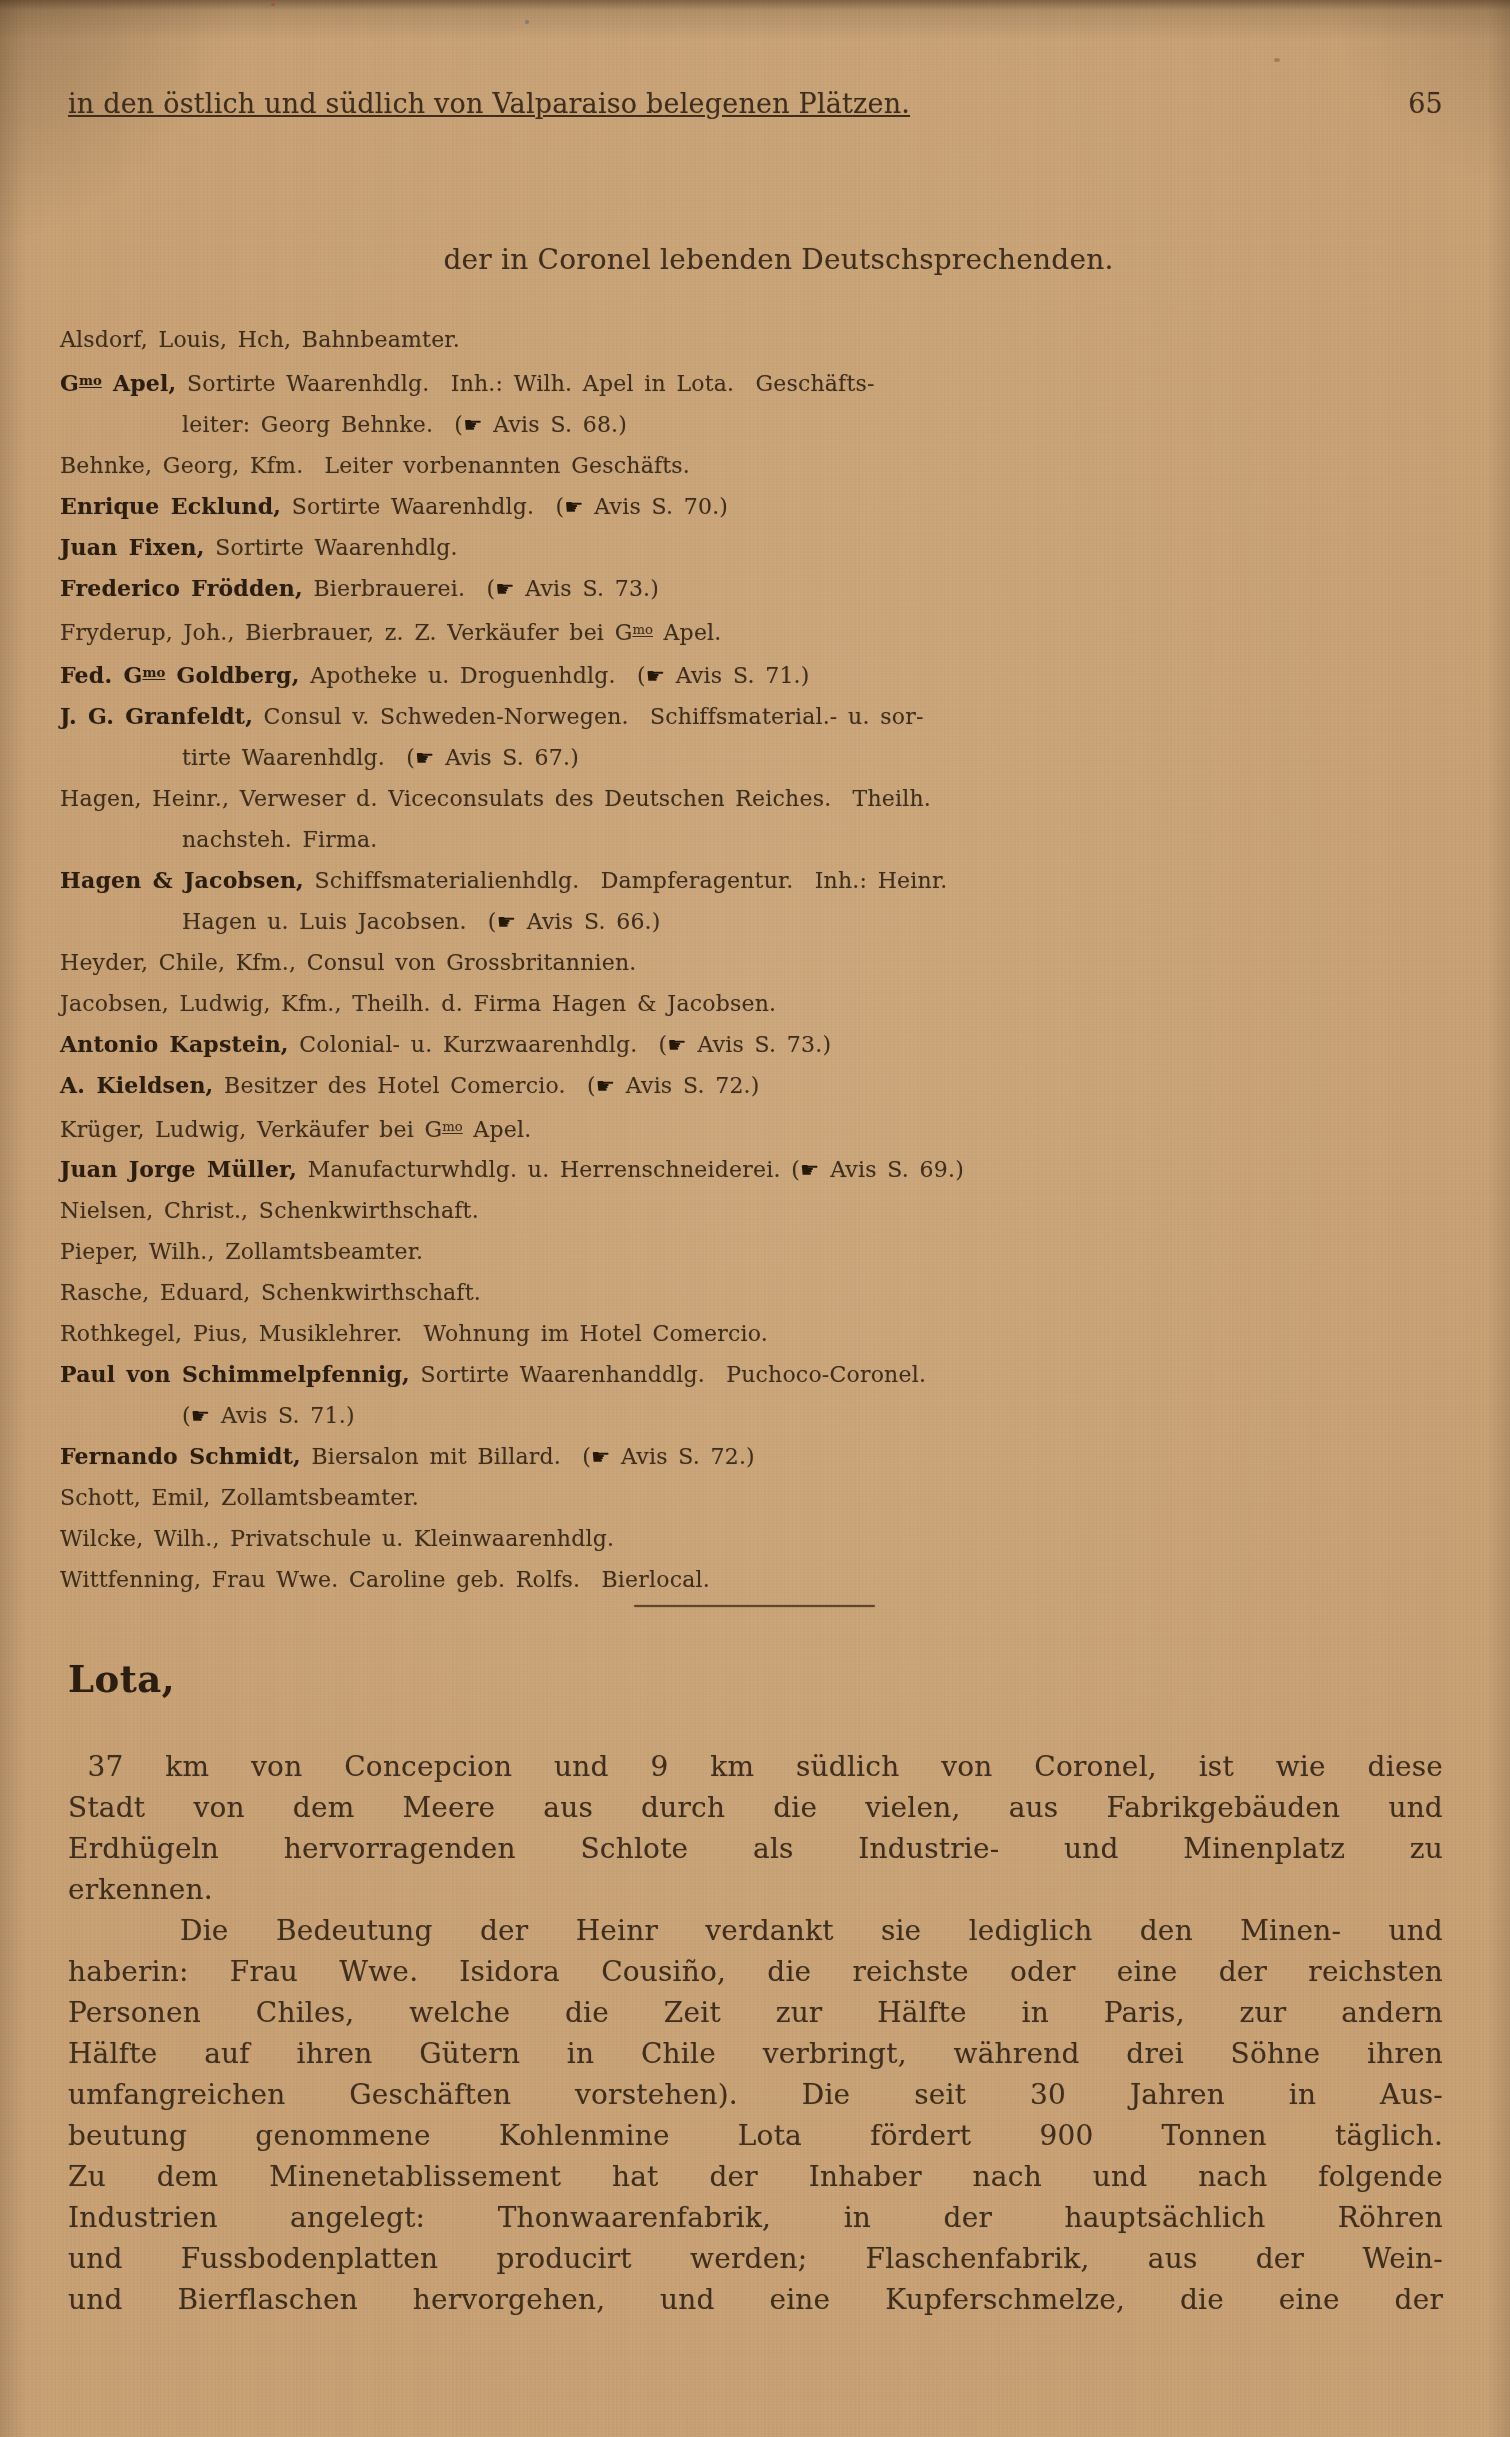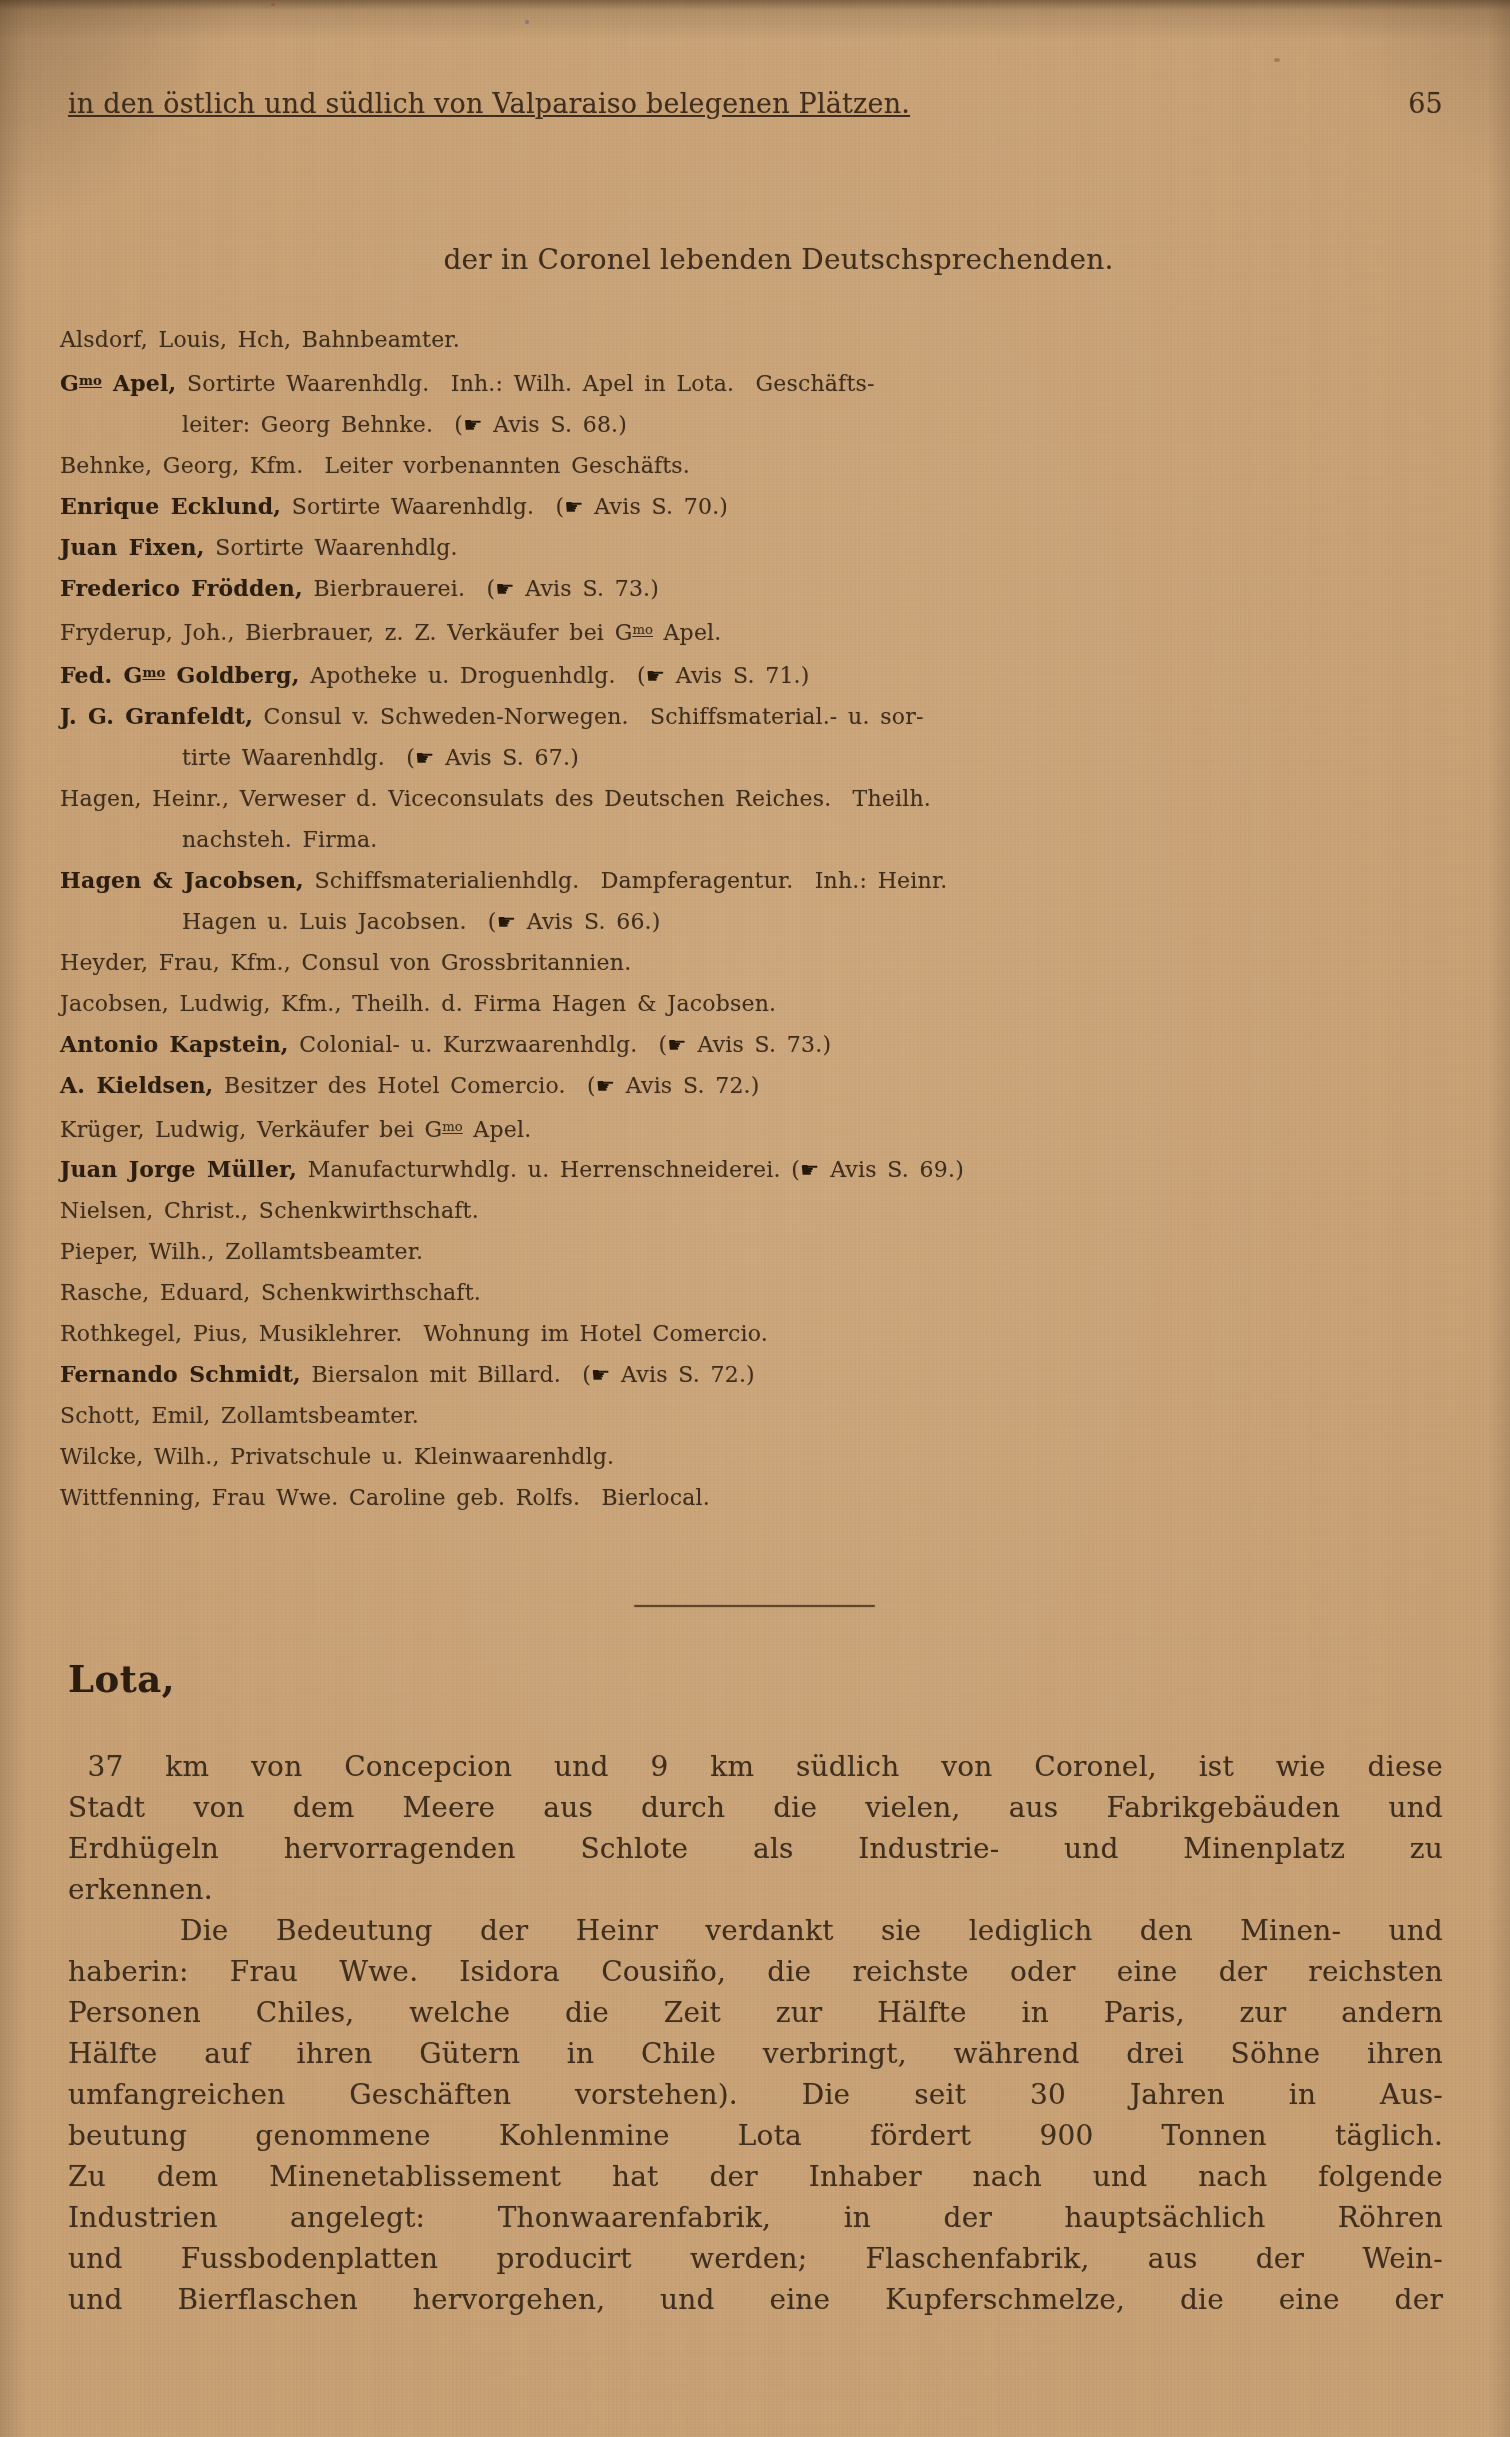--- a/index.html
+++ b/index.html
@@ -140,21 +140,21 @@
       </div>
       <div class="entry">
         <div class="line"><span class="">Hagen, Heinr., Verweser d. Viceconsulats des Deutschen Reiches.  Theilh.</span></div>
         <div class="line ind"><span class="">nachsteh. Firma.</span></div>
       </div>
       <div class="entry">
         <div class="line"><span class="b">Hagen &amp; Jacobsen,</span><span class=""> Schiffsmaterialienhdlg.  Dampferagentur.  Inh.: Heinr.</span></div>
         <div class="line ind"><span class="">Hagen u. Luis Jacobsen.  (</span><span class="manicule">☛</span><span class=""> Avis S. 66.)</span></div>
       </div>
       <div class="entry">
-        <div class="line"><span class="">Heyder, Frau, Kfm., Consul von Grossbritannien.</span></div>
+        <div class="line"><span class="">Heyder, Chile, Kfm., Consul von Grossbritannien.</span></div>
       </div>
       <div class="entry">
         <div class="line"><span class="">Jacobsen, Ludwig, Kfm., Theilh. d. Firma Hagen &amp; Jacobsen.</span></div>
       </div>
       <div class="entry">
         <div class="line"><span class="b">Antonio Kapstein,</span><span class=""> Colonial- u. Kurzwaarenhdlg.  (</span><span class="manicule">☛</span><span class=""> Avis S. 73.)</span></div>
       </div>
       <div class="entry">
         <div class="line"><span class="b">A. Kieldsen,</span><span class=""> Besitzer des Hotel Comercio.  (</span><span class="manicule">☛</span><span class=""> Avis S. 72.)</span></div>
       </div>
@@ -168,20 +168,24 @@
         <div class="line"><span class="">Nielsen, Christ., Schenkwirthschaft.</span></div>
       </div>
       <div class="entry">
         <div class="line"><span class="">Pieper, Wilh., Zollamtsbeamter.</span></div>
       </div>
       <div class="entry">
         <div class="line"><span class="">Rasche, Eduard, Schenkwirthschaft.</span></div>
       </div>
       <div class="entry">
         <div class="line"><span class="">Rothkegel, Pius, Musiklehrer.  Wohnung im Hotel Comercio.</span></div>
+      </div>
+      <div class="entry">
+        <div class="line"><span class="b">Paul von Schimmelpfennig,</span><span class=""> Sortirte Waarenhanddlg.  Puchoco-Coronel.</span></div>
+        <div class="line ind"><span class="">(</span><span class="manicule">☛</span><span class=""> Avis S. 71.)</span></div>
       </div>
       <div class="entry">
         <div class="line"><span class="b">Fernando Schmidt,</span><span class=""> Biersalon mit Billard.  (</span><span class="manicule">☛</span><span class=""> Avis S. 72.)</span></div>
       </div>
       <div class="entry">
         <div class="line"><span class="">Schott, Emil, Zollamtsbeamter.</span></div>
       </div>
       <div class="entry">
         <div class="line"><span class="">Wilcke, Wilh., Privatschule u. Kleinwaarenhdlg.</span></div>
       </div>

